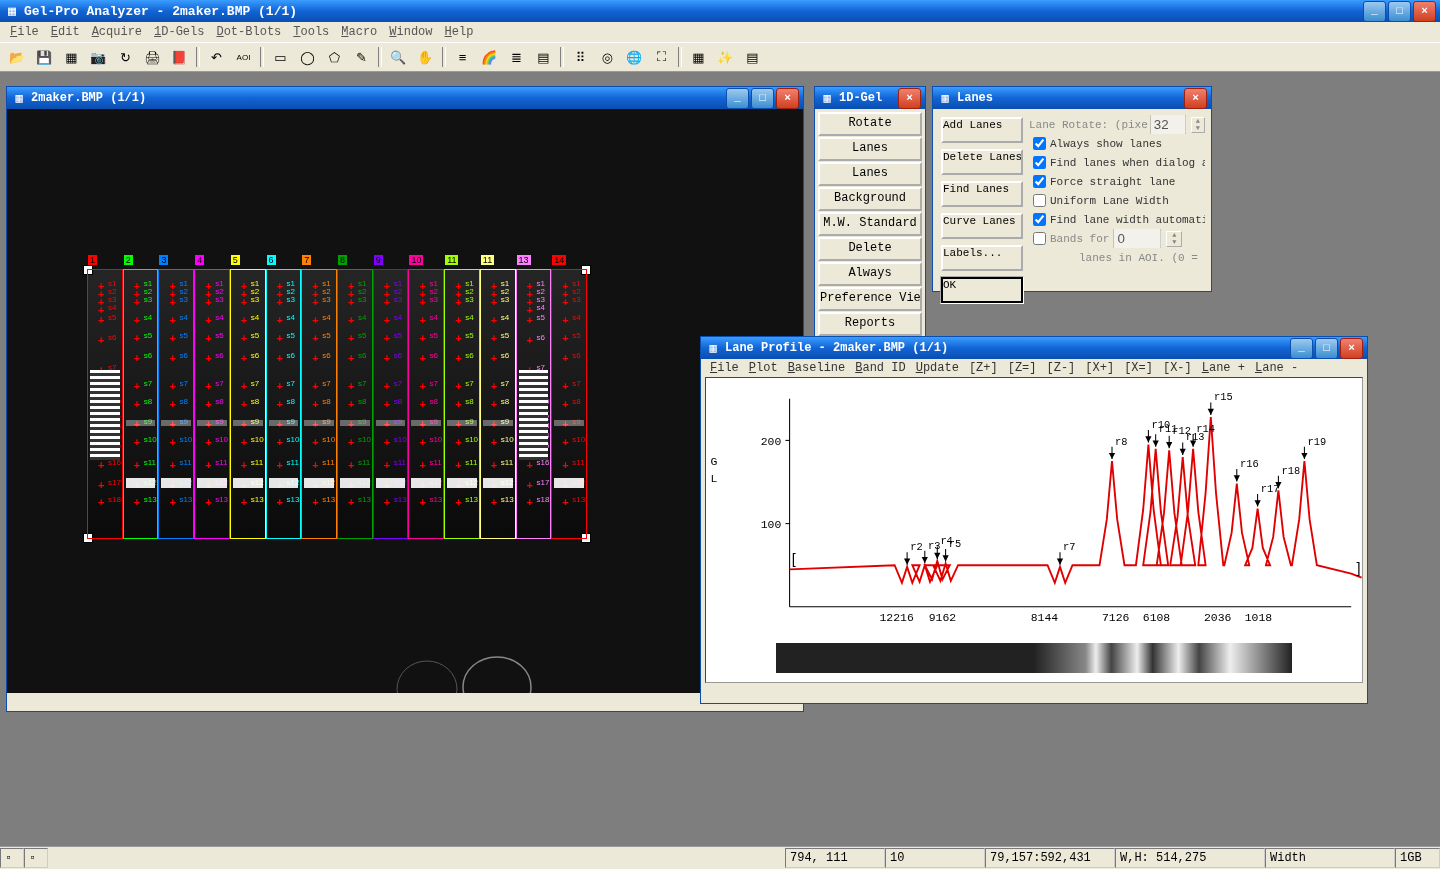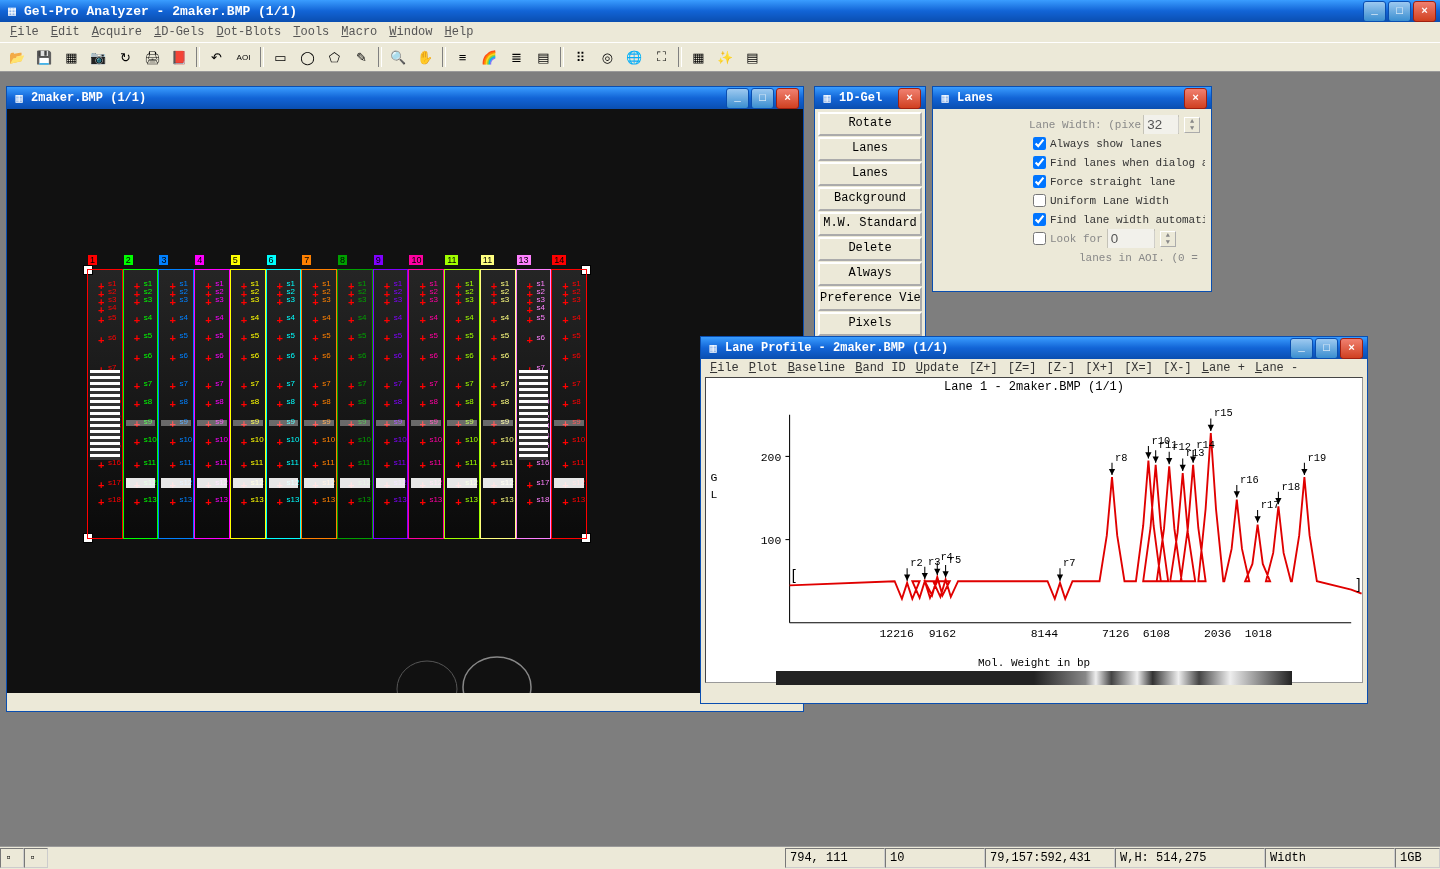--- a/index.html
+++ b/index.html
@@ -601,36 +601,44 @@
   </div>
   <div id="palbtns" style="padding:2px 0;">
         <div class="pbtn">Rotate</div>
         <div class="pbtn">Lanes</div>
         <div class="pbtn">Lanes</div>
         <div class="pbtn">Background</div>
         <div class="pbtn">M.W. Standard</div>
         <div class="pbtn">Delete</div>
         <div class="pbtn">Always</div>
         <div class="pbtn">Preference Views</div>
-        <div class="pbtn">Pixels</div>
+        <div class="pbtn">Reports</div>
         <div class="pbtn">Save</div>
       </div>
  </div>
 
  <div class="child dlg-lanes">
   <div class="titlebar">
    <span class="icon">▦</span>
    <span>Lanes</span>
    <span class="spacer"></span>
    <span class="winbtn close">×</span>
   </div>
   <div class="dlg-body">
+   <div class="btncol" id="lanebtns">
+          <div class="pbtn">Add Lanes</div>
+          <div class="pbtn">Delete Lanes</div>
+          <div class="pbtn">Find Lanes</div>
+          <div class="pbtn">Curve Lanes</div>
+          <div class="pbtn">Labels...</div>
+          <div class="pbtn def">OK</div>
+        </div>
    <div class="chkcol">
     <div class="chkrow dis">
-      <span>Lane Width: (pixe</span>
+      <span>Lane Rotate: (pixe</span>
       <input type="text" disabled="" style="width: 28px; margin-left: 2px;" value="32">
       <span style="display:inline-block;width:14px;text-align:center;border:1px outset #fff;margin-left:1px;font-size:7px;line-height:7px;">▲<br>▼</span>
     </div>
     <div id="chks">
             <div class="chkrow">
               <input type="checkbox" checked="" style="">
               <span>Always show lanes</span>
             </div>
             <div class="chkrow">
               <input type="checkbox" checked="" style="">
@@ -643,21 +651,21 @@
             <div class="chkrow">
               <input type="checkbox" style="">
               <span>Uniform Lane Width</span>
             </div>
             <div class="chkrow">
               <input type="checkbox" checked="" style="">
               <span>Find lane width automatic</span>
             </div>
             <div class="chkrow dis">
               <input type="checkbox" style="">
-              <span>Look for</span>
+              <span>Bands for</span>
               <input type="text" disabled="" value="0" style="width: 40px; margin-left: 4px;">
               <span style="display: inline-block; width: 14px; font-size: 7px; line-height: 7px; border: 1px outset rgb(255, 255, 255); text-align: center; margin-left: 1px;">▲<br>▼</span>
             </div>
           </div>
     <div class="chkrow dis" style="margin-left:50px;">lanes in AOI. (0 =</div>
    </div>
   </div>
  </div>
 
  <div class="child prof-win">
@@ -678,21 +686,20 @@
         <span>[Z+]</span>
         <span>[Z=]</span>
         <span>[Z-]</span>
         <span>[X+]</span>
         <span>[X=]</span>
         <span>[X-]</span>
         <span><u>L</u>ane +</span>
         <span><u>L</u>ane -</span>
       </div>
   <div class="prof-body">
-    <div class="plot-title">Lane 1 - 2maker.BMP (1/1)</div>
     <svg class="plot" viewBox="0 0 630 250">
      <g id="plotg">
             <line x1="80" y1="20" x2="80" y2="220" stroke="#000"></line>
             <line x1="80" y1="220" x2="620" y2="220" stroke="#000"></line>
             <line x1="76" y1="140" x2="80" y2="140" stroke="#000"></line>
             <text x="72" y="144" text-anchor="end" font-size="11" font-family="Courier New">100</text>
             <line x1="76" y1="60" x2="80" y2="60" stroke="#000"></line>
             <text x="72" y="64" text-anchor="end" font-size="11" font-family="Courier New">200</text>
             <text x="182.89999999999998" y="234" text-anchor="middle" font-size="11" font-family="Courier New">12216</text>
             <text x="227" y="234" text-anchor="middle" font-size="11" font-family="Courier New">9162</text>
@@ -749,21 +756,20 @@
             <line x1="550" y1="93.99999999999999" x2="550" y2="105.99999999999999" stroke="#000"></line>
             <polygon points="550,105.99999999999999 547,99.99999999999999 553,99.99999999999999" fill="#000"></polygon>
             <text x="553" y="91.99999999999999" font-size="10" font-family="Courier New">r18</text>
             <line x1="575" y1="66" x2="575" y2="78" stroke="#000"></line>
             <polygon points="575,78 572,72 578,72" fill="#000"></polygon>
             <text x="578" y="64" font-size="10" font-family="Courier New">r19</text>
             <text x="4" y="84" font-size="11" font-family="Courier New">G</text>
             <text x="4" y="100" font-size="11" font-family="Courier New">L</text>
           </g>
     </svg>
-    <div class="xlabel">Mol. Weight in bp</div>
     <div class="gel-strip"></div>
   </div>
   <div class="prof-scroll"></div>
  </div>
 
  <div class="statusbar">
   <div class="cell" style="width:14px;">▫</div>
   <div class="cell" style="width:14px;">▫</div>
   <div style="flex:1"></div>
   <div class="cell" style="width:90px;">794, 111</div>

